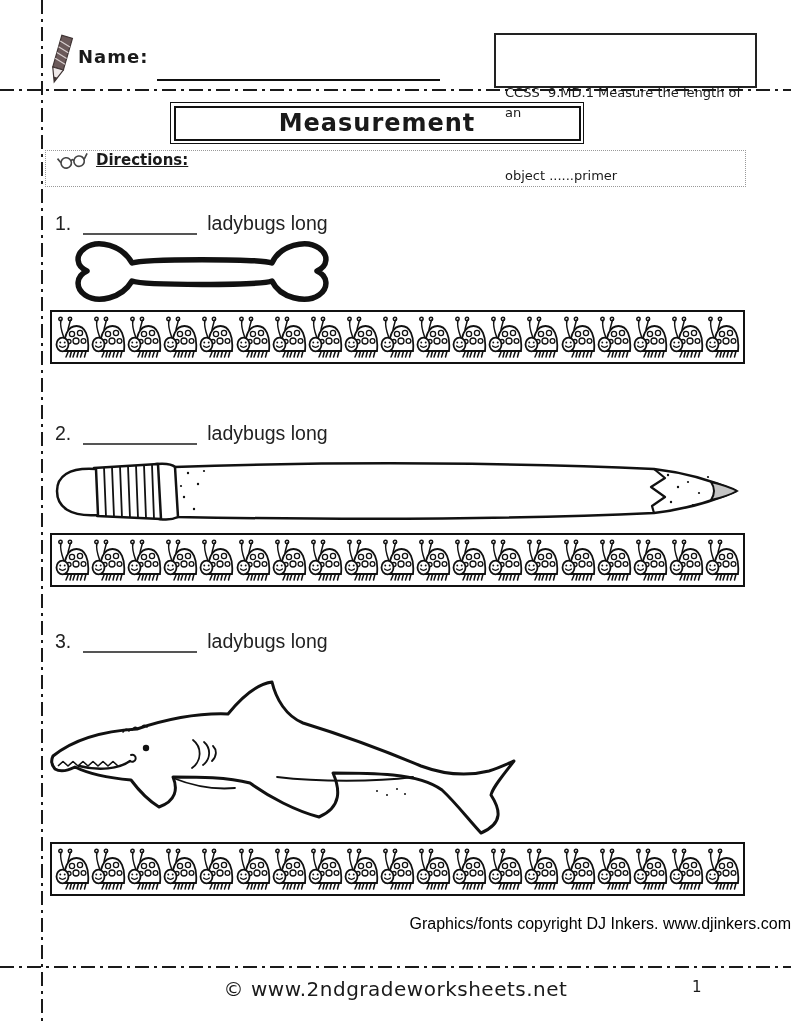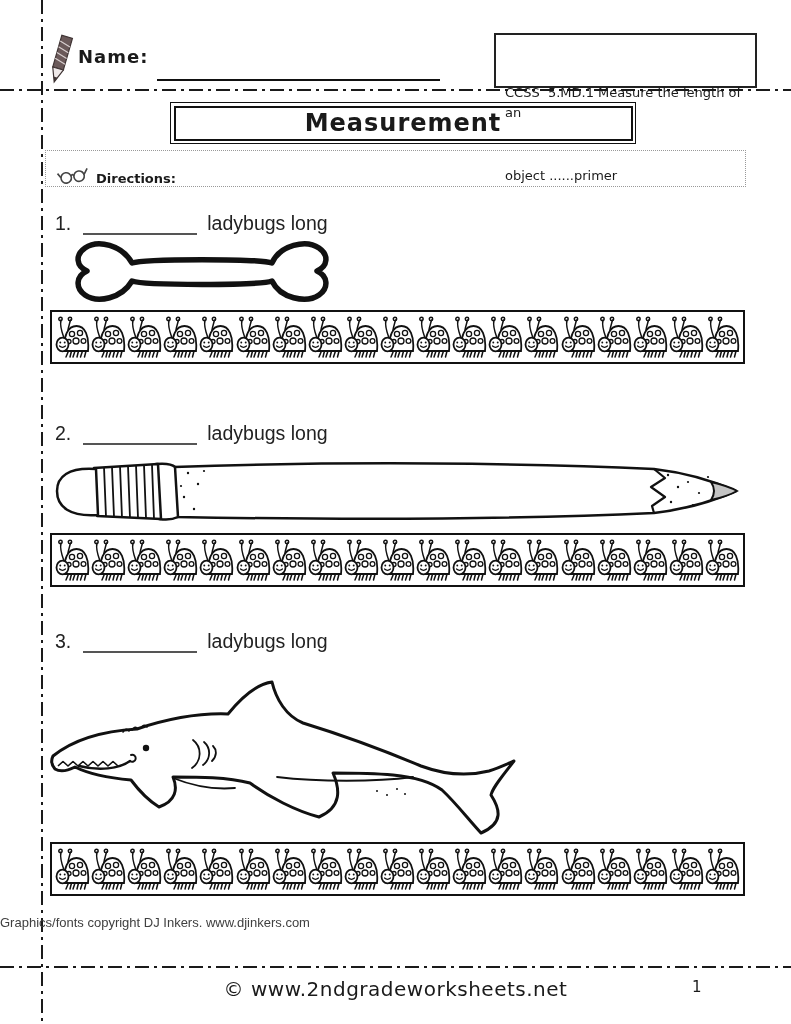--- a/index.html
+++ b/index.html
@@ -28,34 +28,34 @@
   .name-blank { position:absolute; left:157px; top:42px; width:283px; height:39px;
                 border-bottom:2.5px solid #111; }
   .ccss-box {
     position:absolute; left:494px; top:33px; width:263px; height:55px;
     border:2px solid #222; padding:6px 9px; font-size:13px; line-height:1.6;
     white-space:pre-wrap;
   }
 
   
   .title-box {
-    position:absolute; left:170px; top:102px; width:466px; height:42px;
+    position:absolute; left:170px; top:102px; width:414px; height:42px;
     border:1.5px solid #111; padding:2.5px;
   }
   .title-inner {
     border:2px solid #111; width:100%; height:100%;
     display:flex; align-items:center; justify-content:center;
     font-size:24px; font-weight:bold; letter-spacing:1px;
   }
 
   
   .directions {
     position:absolute; left:45px; top:150px; width:701px; height:37px;
-    border:1.6px dotted #999; display:flex; align-items:flex-end; padding:0 10px;
-    font-weight:bold; font-size:13px;
+    border:1.6px dotted #999; display:flex; align-items:flex-start; padding:0 10px;
+    font-weight:bold; font-size:15px;text-decoration:underline;
   }
   .glasses-icon { flex:0 0 auto; margin-right:6px; }
   .dir-label { margin-right:12px; }
 
   
   .item-label {
     position:absolute; left:55px; display:flex; align-items:flex-end;
     font-family:"Liberation Sans", sans-serif; font-size:19.5px; color:#222;
   }
   .item-num { margin-right:12px; }
@@ -67,22 +67,22 @@
   .ruler {
     position:absolute; left:50px; width:695px; height:54px;
     border:2.5px solid #111; background:#fff;
     display:flex; align-items:flex-end; justify-content:space-between;
     padding:2px 3px 2px 3px; overflow:hidden;
   }
   .ruler svg { flex:0 0 auto; }
 
   
   .credits {
-    position:absolute; left:0; right:0; top:915px; text-align:left;
-    font-family:"Liberation Sans", sans-serif; font-size:13px; color:#404040;
+    position:absolute; left:0; right:0; top:915px; text-align:right;
+    font-family:"Liberation Sans", sans-serif; font-size:16px; color:#000000;
   }
   .footer-site {
     position:absolute; left:0; right:0; top:977px; text-align:center;
     font-size:20px; letter-spacing:0.5px;
   }
   .page-number { position:absolute; left:692px; top:978px; font-size:15px; }
 </style>
 </head>
 <body>
 
@@ -99,21 +99,21 @@
         <path d="M11 9 L22 12 M11 15 L22 18 M11 21 L22 24 M11 27 L22 30"></path>
       </g>
       <path d="M11 36 L22 36 L16.5 50 Z" fill="#efe9e9" stroke="#3f3434" stroke-width="1.2"></path>
       <path d="M14.5 45 L18.5 45 L16.5 50 Z" fill="#3f3434"></path>
     </g>
   </svg>
   <span class="name-label">Name:</span>
   <div class="name-blank"></div>
 
   <div class="ccss-box">
-    <div>CCSS  5.MD.1 Measure the length of an</div>
+    <div>CCSS  9.MD.1 Measure the length of an</div>
     <div>object ......primer</div>
   </div>
 
   <div class="title-box">
     <div class="title-inner">
       <span>Measurement</span>
     </div>
   </div>
 
   <div class="directions">

